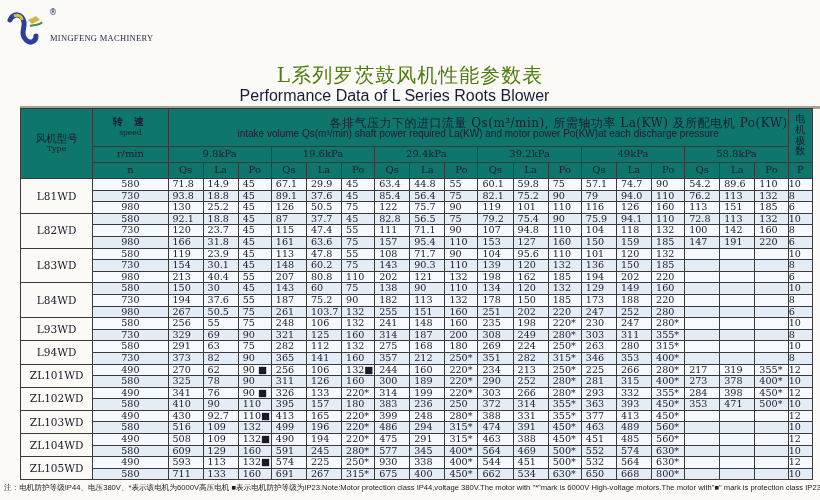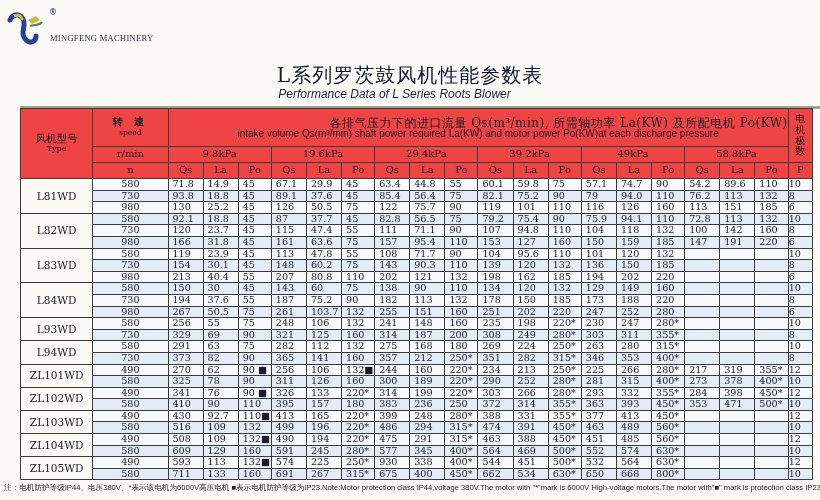--- a/index.html
+++ b/index.html
@@ -2,26 +2,26 @@
 <html><head>
 <meta charset="utf-8">
 <style>
   html,body{margin:0;padding:0;}
   body{width:820px;height:500px;background:#fbfaf6;overflow:hidden;position:relative;font-family:"DejaVu Serif","Liberation Serif",serif;color:#1a1a2a;}
   .logo{position:absolute;left:6px;top:8px;width:150px;height:40px;}
   .logo-mark{position:absolute;left:0;top:2px;width:40px;height:36px;}
   .logo-cn{position:absolute;left:52px;top:4px;font-size:17px;font-weight:bold;letter-spacing:3px;color:#1b1f4a;font-family:"DejaVu Sans",sans-serif;}
   .logo-reg{position:absolute;left:43px;top:0;font-size:8px;color:#1b1f4a;font-family:"DejaVu Sans",sans-serif;}
   .logo-en{position:absolute;left:44px;top:25px;font-size:8.5px;color:#2a2a4a;letter-spacing:0.3px;font-family:"Liberation Serif",serif;white-space:nowrap;}
-  .title-cn{position:absolute;left:0;width:820px;top:62px;text-align:center;font-size:20px;color:#0f172a;letter-spacing:1px;font-family:"DejaVu Serif",serif;}
-  .title-en{position:absolute;left:0;width:789px;top:87px;text-align:center;font-size:12px;color:#1a1a3a;font-family:"Liberation Sans",sans-serif;font-style:italic;}
+  .title-cn{position:absolute;left:0;width:820px;top:62px;text-align:center;font-size:20px;color:#4d7c0f;letter-spacing:1px;font-family:"DejaVu Serif",serif;}
+  .title-en{position:absolute;left:0;width:789px;top:87px;text-align:center;font-size:16px;color:#1a1a3a;font-family:"Liberation Sans",sans-serif;}
   .rule{position:absolute;left:20px;width:800px;top:106px;height:3px;background:#a8a090;}
   table.perf{position:absolute;left:20px;top:108px;width:793px;border-collapse:collapse;table-layout:fixed;font-size:9.6px;}
   table.perf td,table.perf th{border:1px solid #3a3a3a;padding:0;font-weight:normal;line-height:10.6px;}
-  table.perf thead th{background:#ef4444;text-align:center;}
+  table.perf thead th{background:#0f766e;text-align:center;}
   .hdr-big{height:38px;}
   .hdr-big .cn{font-size:12px;display:block;margin-top:3px;letter-spacing:0.5px;text-align:right;}
   .hdr-big .en{font-family:"Liberation Sans",sans-serif;font-size:10px;display:block;}
   .type-cn{font-size:10.5px;display:block;}
   .type-en{font-size:8px;display:block;}
   .speed-cn{font-size:10px;display:block;letter-spacing:4px;font-weight:bold;}
   .speed-en{font-size:7.5px;display:block;}
   .p-col{font-size:10px;line-height:12px;margin-left:17px;}
   .sub{height:16px;font-size:10px;}
   tbody td{text-align:left;padding-left:4px !important;height:10.6px;white-space:nowrap;background:#ffffff;}

